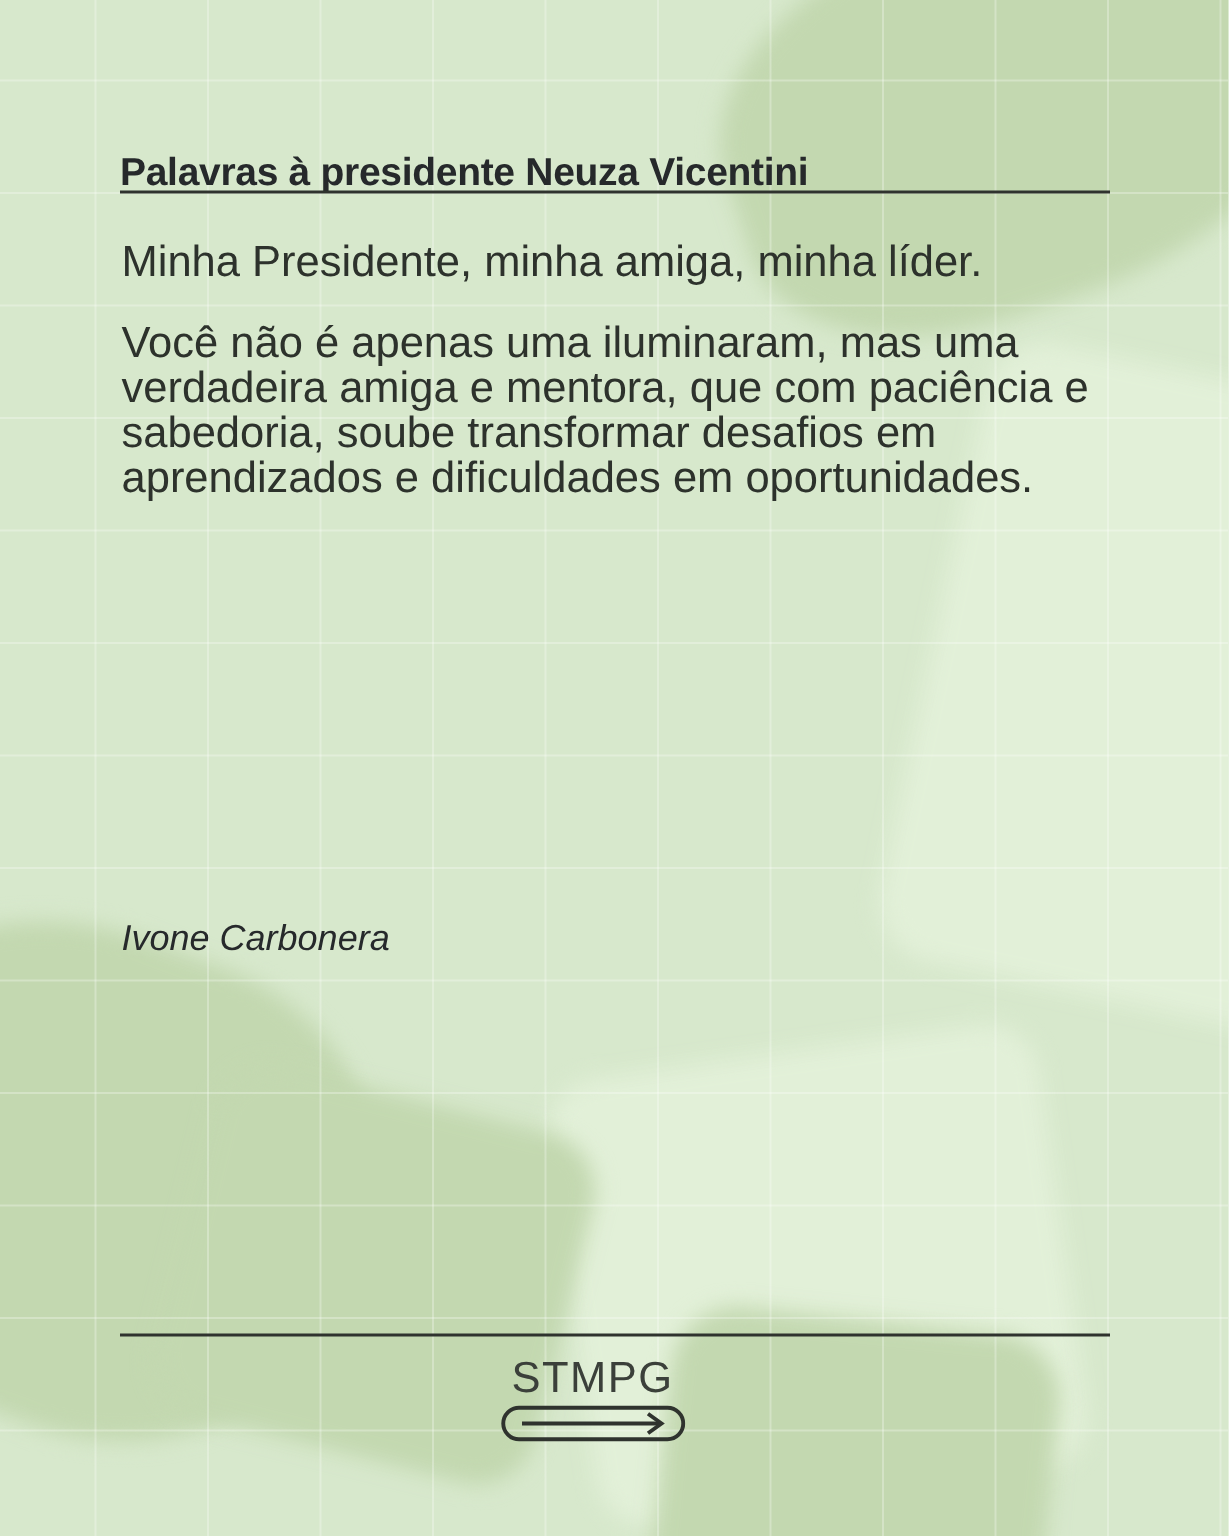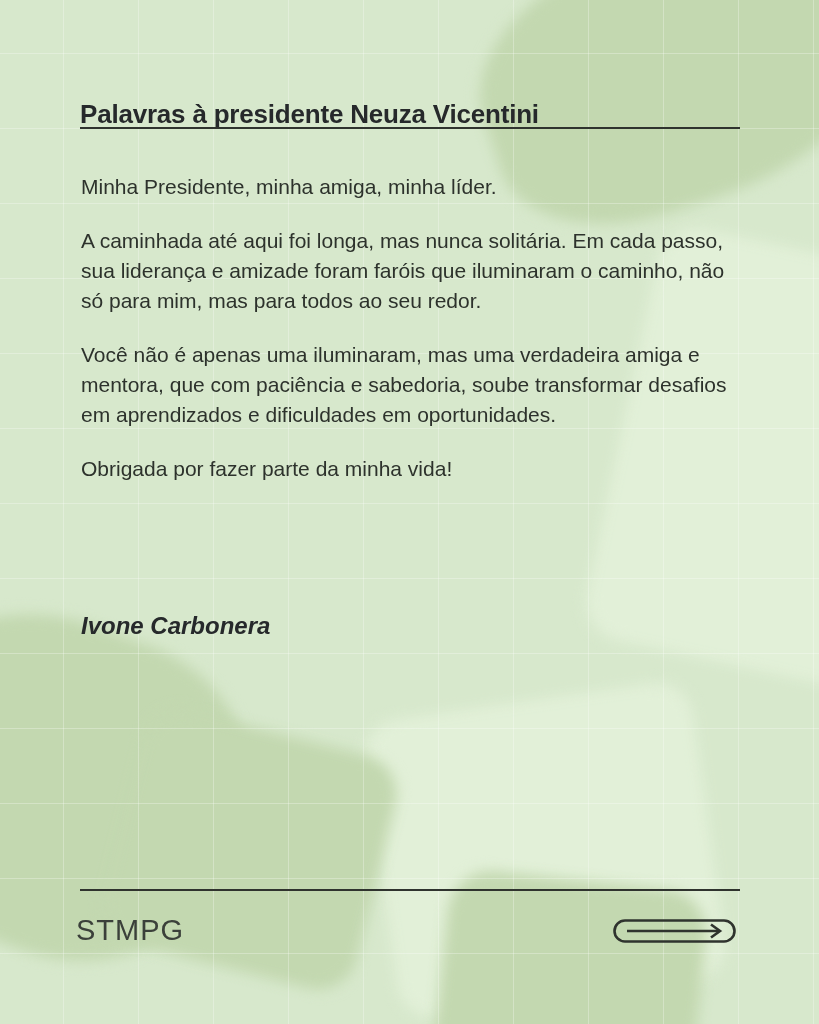--- a/index.html
+++ b/index.html
@@ -56,40 +56,41 @@
   }
   .rule-title  { top: 127px; }
   .rule-footer { top: 889px; }
 
   .body-text {
     position: absolute;
     top: 160px; left: 81px; width: 655px;
     color: #2d322c;
   }
   .body-text p.body-para {
-    margin: 12px 0 24px 0;
-    font-size: 21px;
+    margin: 0 0 24px 0;
+    font-size: 29px;
     line-height: 30px;
   }
 
   .signature {
     position: absolute;
     top: 612px; left: 81px;
     font-size: 24px;
-    font-weight: 700;
+    font-weight: 400;
     font-style: italic;
     color: #26292b;
   }
 
   .footer-row {
     position: absolute;
-    top: 903px; left: 76px; width: 660px; height: 44px;
+    top: 903px; left: 65px; width: 660px; height: 44px;
     display: flex;
-    align-items: flex-end;
+    align-items: center;
     justify-content: space-between;
+    flex-direction: column;
   }
 
   .brand {
     font-size: 29px;
     font-weight: 400;
     letter-spacing: 1px;
     color: #3b403a;
   }
 
   .arrow-button {
@@ -114,23 +115,21 @@
   <div class="wm wm-dark wm6"></div>
 
   <div class="content">
 
     <h1 class="page-title">Palavras à presidente Neuza Vicentini</h1>
 
     <div class="rule rule-title"></div>
 
     <div class="body-text">
         <p class="body-para">Minha Presidente, minha amiga, minha líder.</p>
-        <p class="body-para">A caminhada até aqui foi longa, mas nunca solitária. Em cada passo, sua liderança e amizade foram faróis que iluminaram o caminho, não só para mim, mas para todos ao seu redor.</p>
         <p class="body-para">Você não é apenas uma iluminaram, mas uma verdadeira amiga e mentora, que com paciência e sabedoria, soube transformar desafios em aprendizados e dificuldades em oportunidades.</p>
-        <p class="body-para">Obrigada por fazer parte da minha vida!</p>
       </div>
 
     <div class="signature">Ivone Carbonera</div>
 
     <div class="rule rule-footer"></div>
 
     <div class="footer-row">
       <span class="brand">STMPG</span>
 
       <button class="arrow-button">

